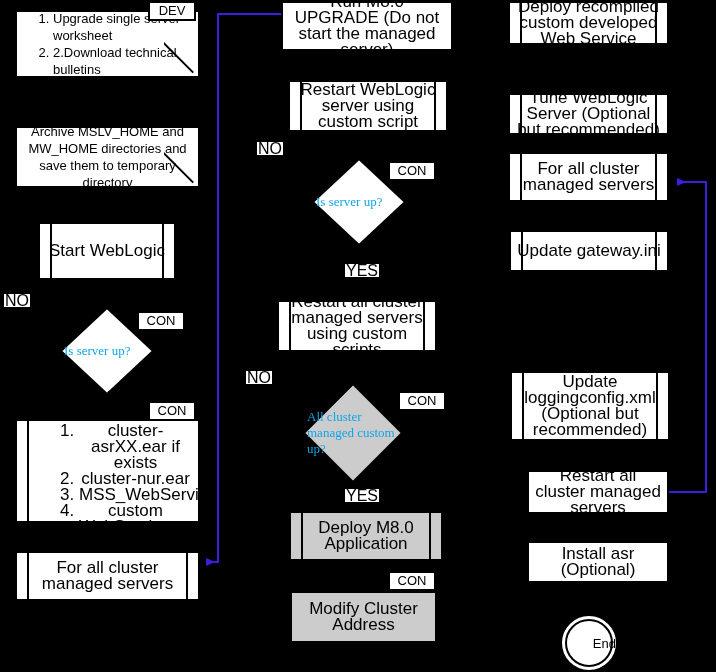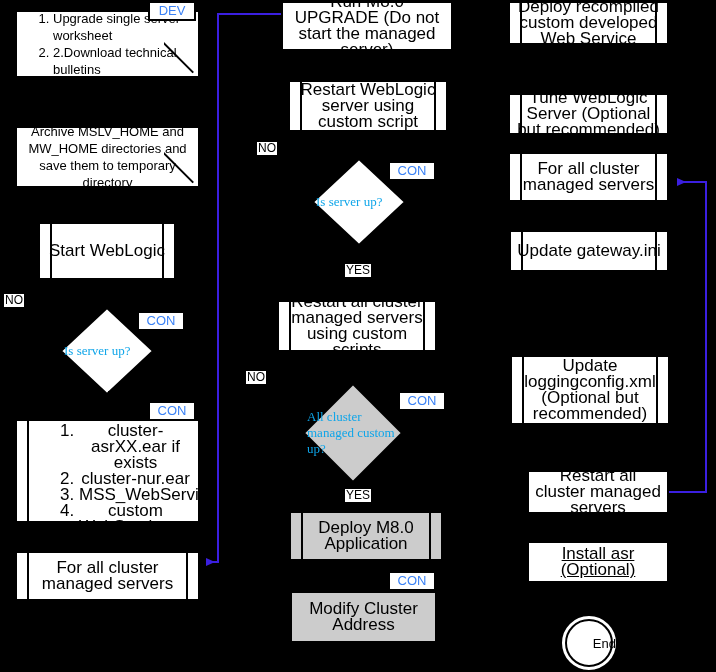--- a/index.html
+++ b/index.html
@@ -148,35 +148,35 @@
     pointer-events: none;
   }
   .circle .ctext { position: relative; z-index: 2; }
 
   
   .tag {
     position: absolute;
     box-sizing: border-box;
     background: #ffffff;
     border: 2px solid #000000;
-    color: #3b82f6;
+    color: #000000;
     font-size: 13px;
     line-height: 14px;
     display: flex;
     align-items: center;
     justify-content: center;
     z-index: 5;
   }
 
   
   .edgelabel {
     position: absolute;
     background: #ffffff;
     color: #000000;
-    font-size: 12px;
+    font-size: 16px;
     line-height: 13px;
     padding: 0 1px;
     z-index: 6;
     white-space: nowrap;
   }
 
   
   .conn {
     position: absolute;
     left: 0;
@@ -314,29 +314,29 @@
 
   <div class="node pdp" style="left:508px;top:152px;width:161px;height:50px;">
     <span>For all cluster managed servers</span>
   </div>
 
   <div class="node pdp" style="left:509px;top:230px;width:160px;height:42px;">
     <span>Update gateway.ini</span>
   </div>
 
 
-  <div class="node pdp" style="left:510px;top:355px;width:160px;height:70px;">
+  <div class="node pdp" style="left:510px;top:371px;width:160px;height:70px;">
     <span>Update loggingconfig.xml (Optional but recommended)</span>
   </div>
 
   <div class="node" style="left:527px;top:470px;width:142px;height:44px;">
     <span>Restart all cluster managed servers</span>
   </div>
 
-  <div class="node" style="left:527px;top:541px;width:142px;height:42px;text-decoration:underline;">
+  <div class="node" style="left:527px;top:541px;width:142px;height:42px;">
     <span>Install asr (Optional)</span>
   </div>
 
   <div class="circle" style="left:560px;top:614px;width:58px;height:58px;">
     <span class="inner"></span>
     <span class="ctext">End</span>
   </div>
 
 </div>
 

